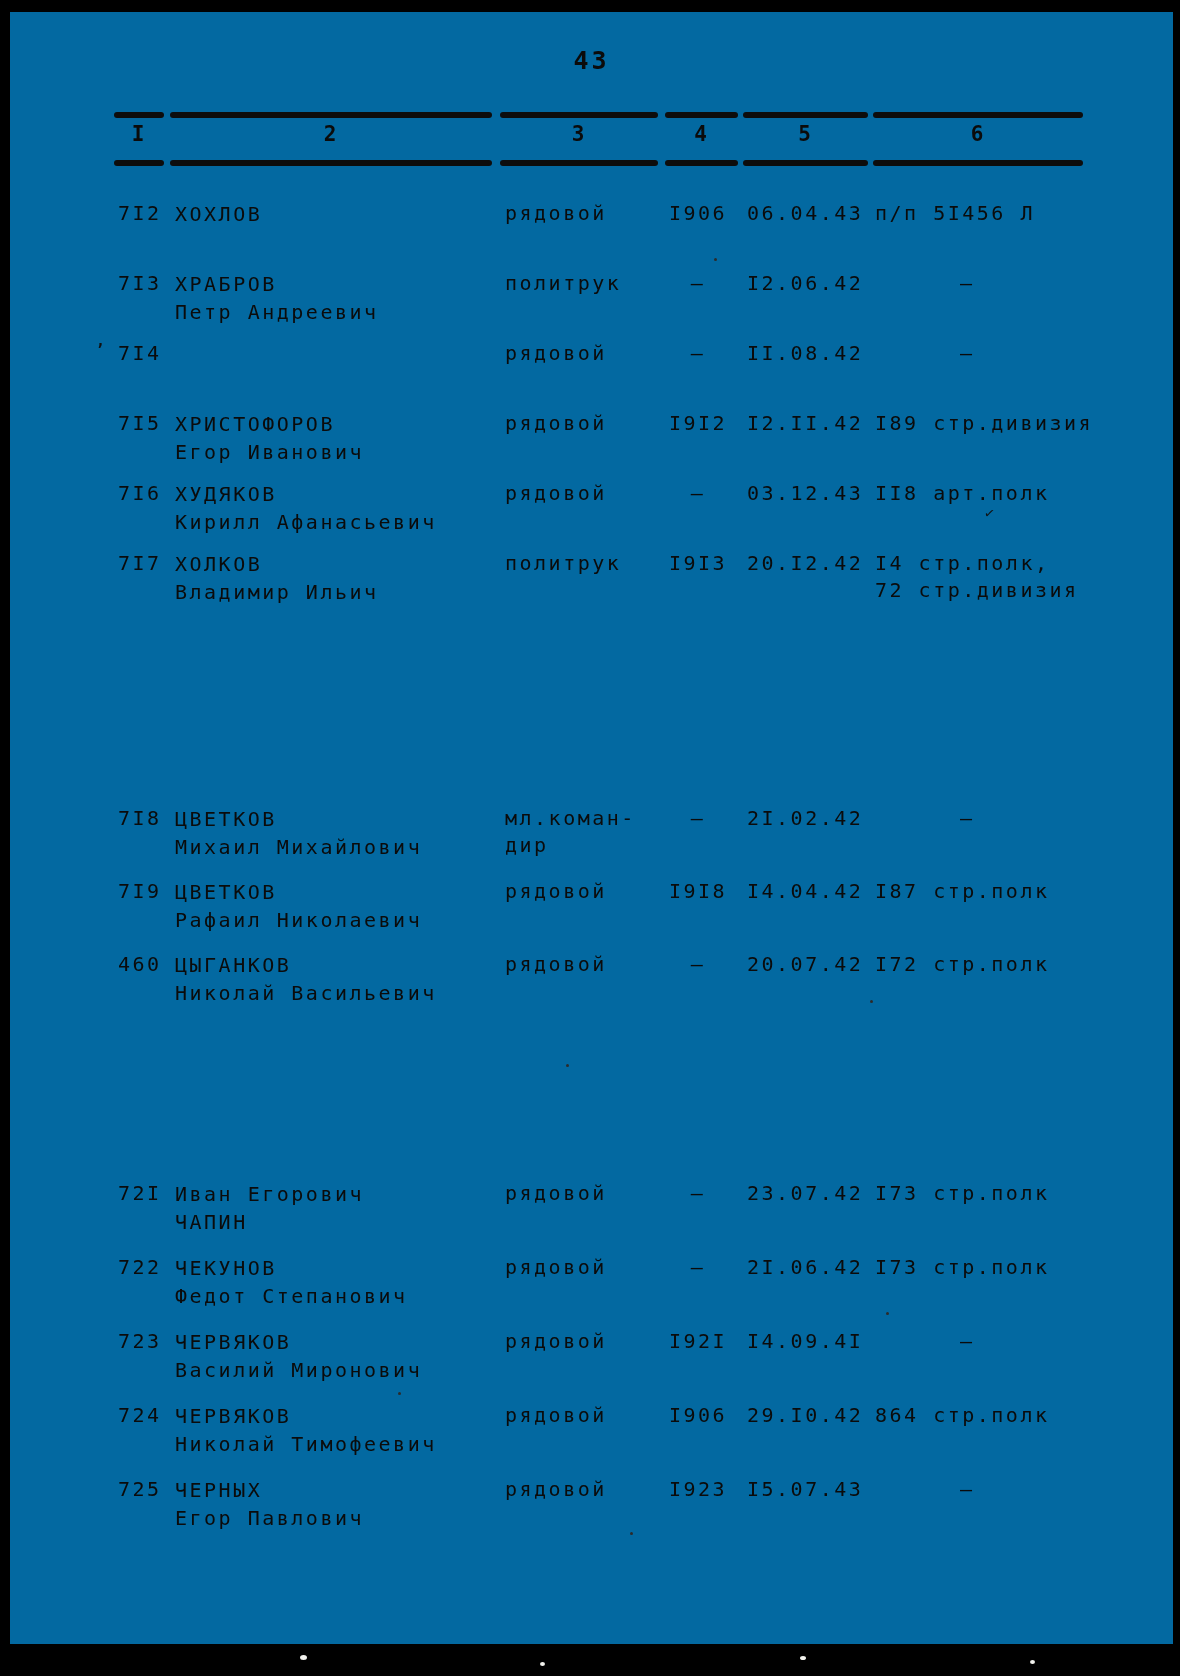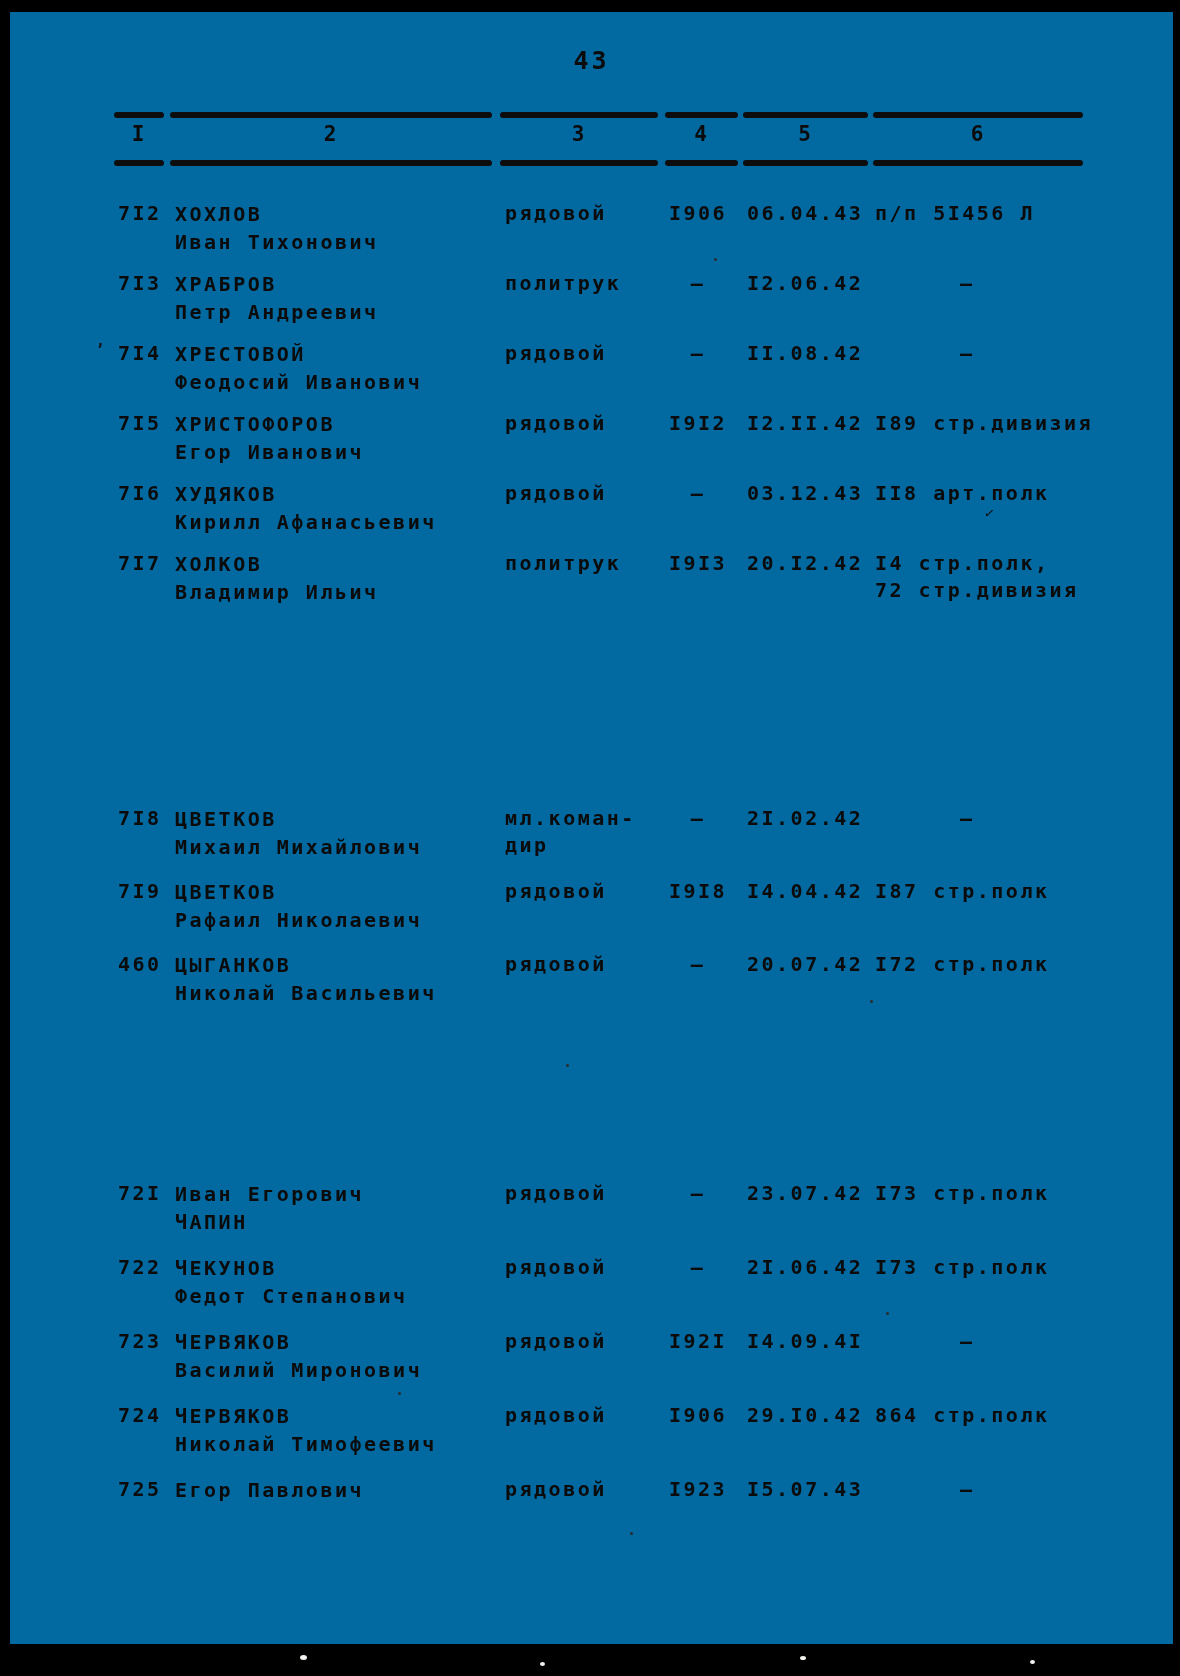--- a/index.html
+++ b/index.html
@@ -14,21 +14,21 @@
   .s1{left:104px;width:50px}.s2{left:160px;width:322px}.s3{left:490px;width:158px}
   .s4{left:655px;width:73px}.s5{left:733px;width:125px}.s6{left:863px;width:210px}
   .hcell{position:absolute;top:110px;font-size:21px;font-weight:700;text-align:center;letter-spacing:2px;}
   .h1{left:104px;width:50px}.h2{left:160px;width:322px}.h3{left:490px;width:158px}
   .h4{left:655px;width:73px}.h5{left:733px;width:125px}.h6{left:863px;width:210px}
   
   .tbody{position:absolute;left:0;top:0;width:100%;}
   .group{position:absolute;left:0;width:100%;}
   .g1{top:188px}.g2{top:793px}.g3{top:1168px}
   .g1 .row{height:70px}.g2 .row{height:73px}.g3 .row{height:74px}
-  .row{position:relative;font-size:20px;font-weight:700;letter-spacing:2.5px;}
+  .row{position:relative;font-size:20px;font-weight:400;letter-spacing:2.5px;}
   .c{position:absolute;top:0;line-height:27px;}
   .c1{left:108px;width:54px}
   .c2{left:165px;width:322px}
   .c2 div{line-height:28px}
   .c3{left:495px;width:152px}
   .c4{left:648px;width:80px;text-align:center}
   .c5{left:737px;width:127px}
   .c6{left:865px;width:305px}
   .c6 .dash{padding-left:85px}
   
@@ -63,21 +63,20 @@
     <div class="hcell h4">4</div>
     <div class="hcell h5">5</div>
     <div class="hcell h6">6</div>
 
     <div class="tbody">
         <div class="group g1">
           <div class="row">
     <div class="c c1">7I2</div>
     <div class="c c2">
       <div>ХОХЛОВ</div>
-      <div>Иван Тихонович</div>
     </div>
     <div class="c c3">
       <div>рядовой</div>
 
     </div>
     <div class="c c4">I906</div>
     <div class="c c5">06.04.43</div>
     <div class="c c6">
       <div>п/п 5I456 Л</div>
 
@@ -95,24 +94,20 @@
     </div>
     <div class="c c4 dash">—</div>
     <div class="c c5">I2.06.42</div>
     <div class="c c6">
       <div class="dash">—</div>
 
     </div>
   </div>
           <div class="row">
     <div class="c c1">7I4</div>
-    <div class="c c2">
-      <div>ХРЕСТОВОЙ</div>
-      <div>Феодосий Иванович</div>
-    </div>
     <div class="c c3">
       <div>рядовой</div>
 
     </div>
     <div class="c c4 dash">—</div>
     <div class="c c5">II.08.42</div>
     <div class="c c6">
       <div class="dash">—</div>
 
     </div>
@@ -287,20 +282,21 @@
     <div class="c c4">I906</div>
     <div class="c c5">29.I0.42</div>
     <div class="c c6">
       <div>864 стр.полк</div>
 
     </div>
   </div>
           <div class="row">
     <div class="c c1">725</div>
     <div class="c c2">
+      <div>ЧЕРНЫХ</div>
       <div>Егор Павлович</div>
     </div>
     <div class="c c3">
       <div>рядовой</div>
 
     </div>
     <div class="c c4">I923</div>
     <div class="c c5">I5.07.43</div>
     <div class="c c6">
       <div class="dash">—</div>

